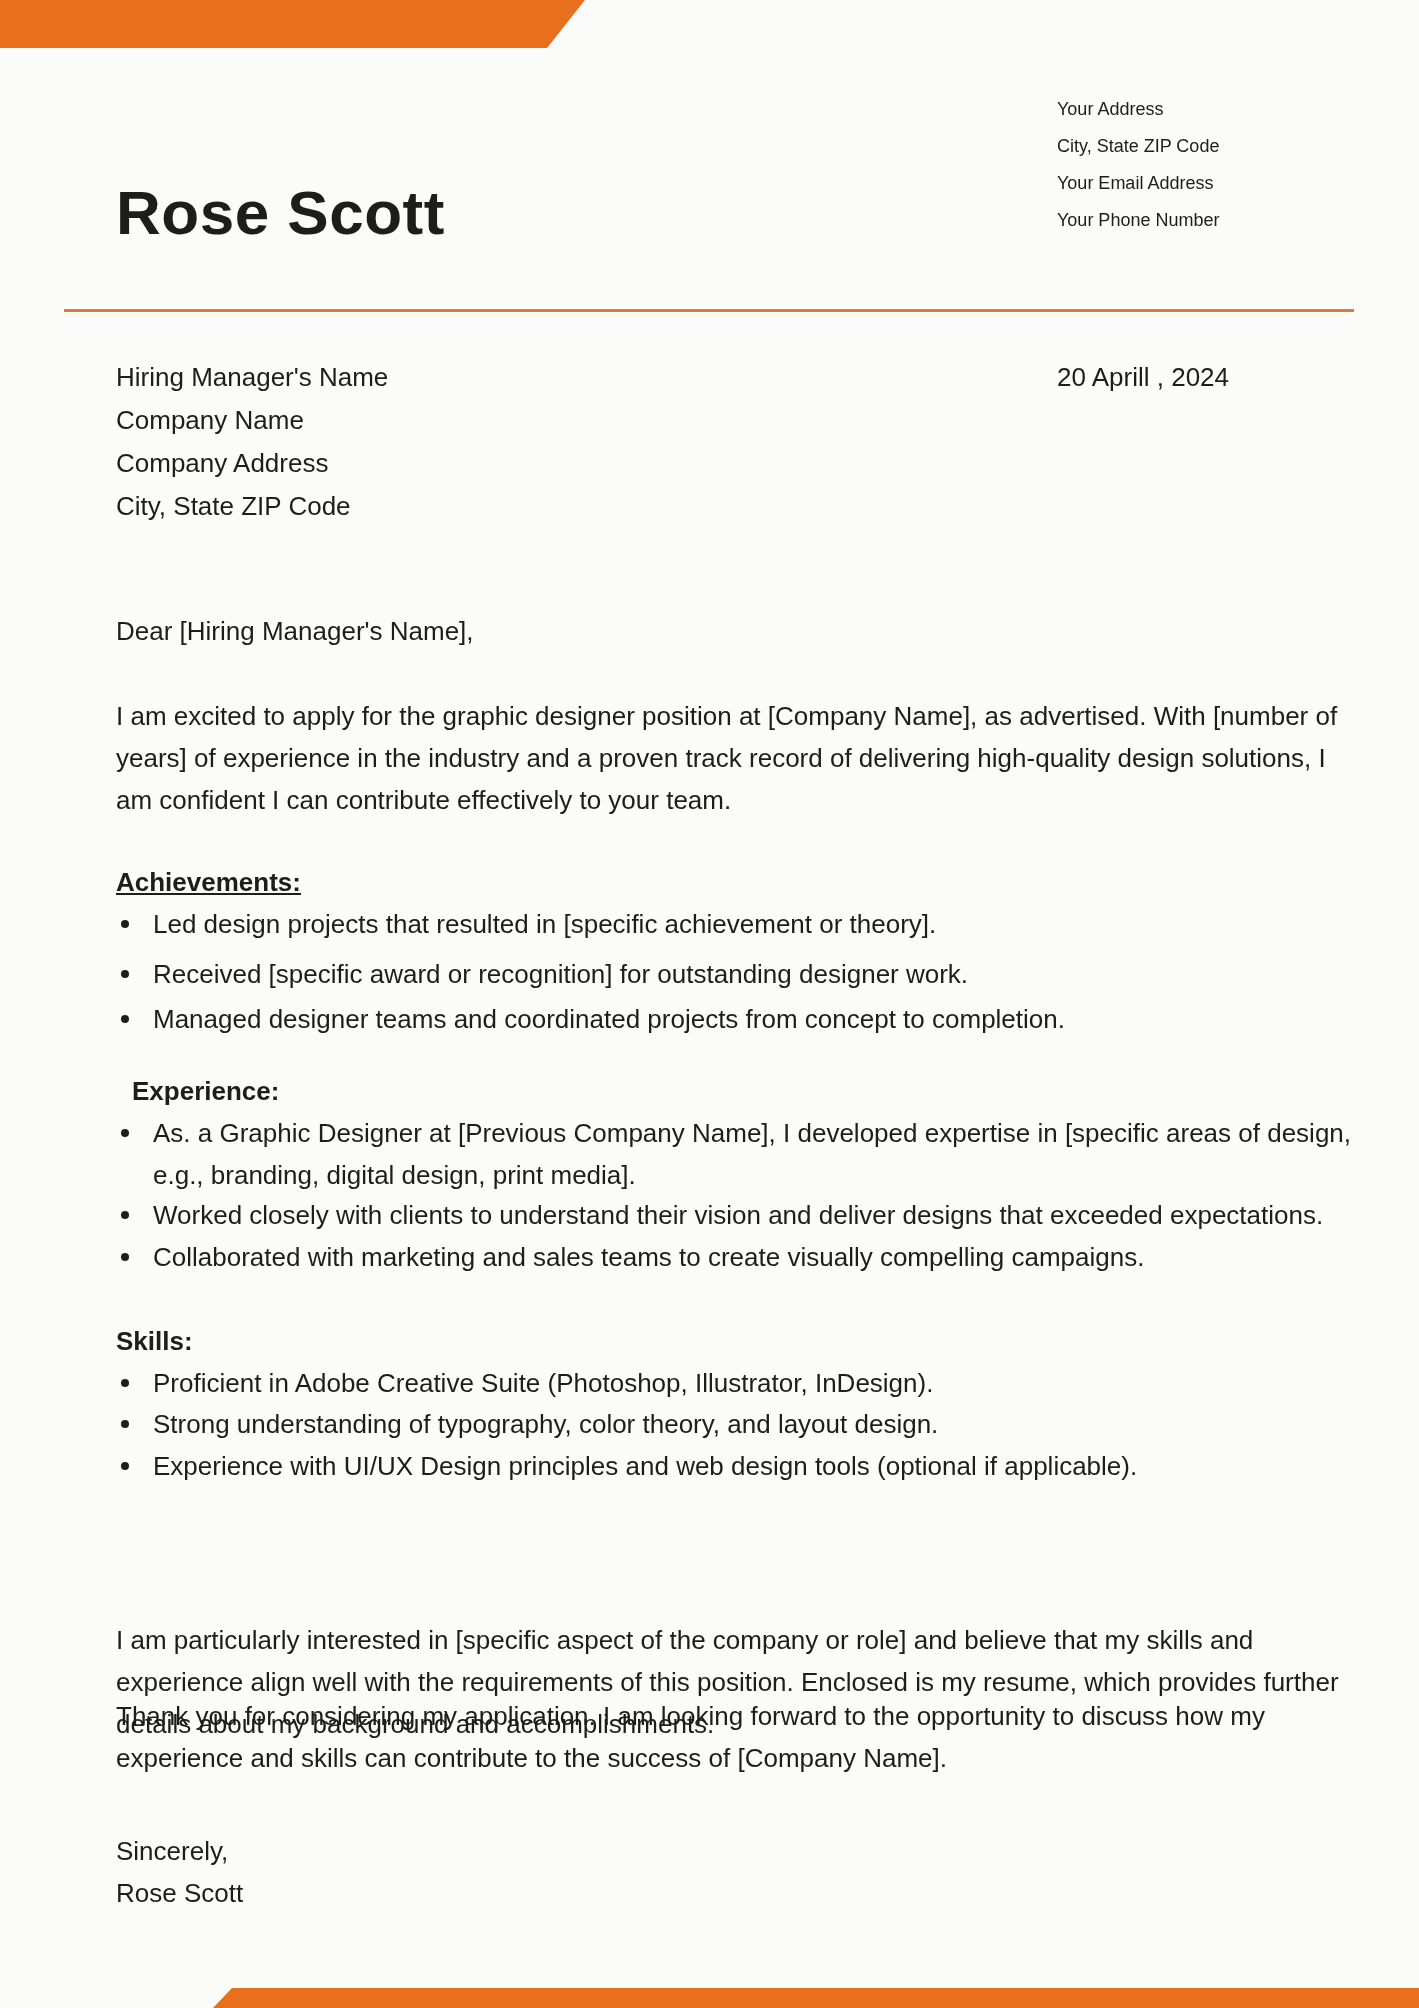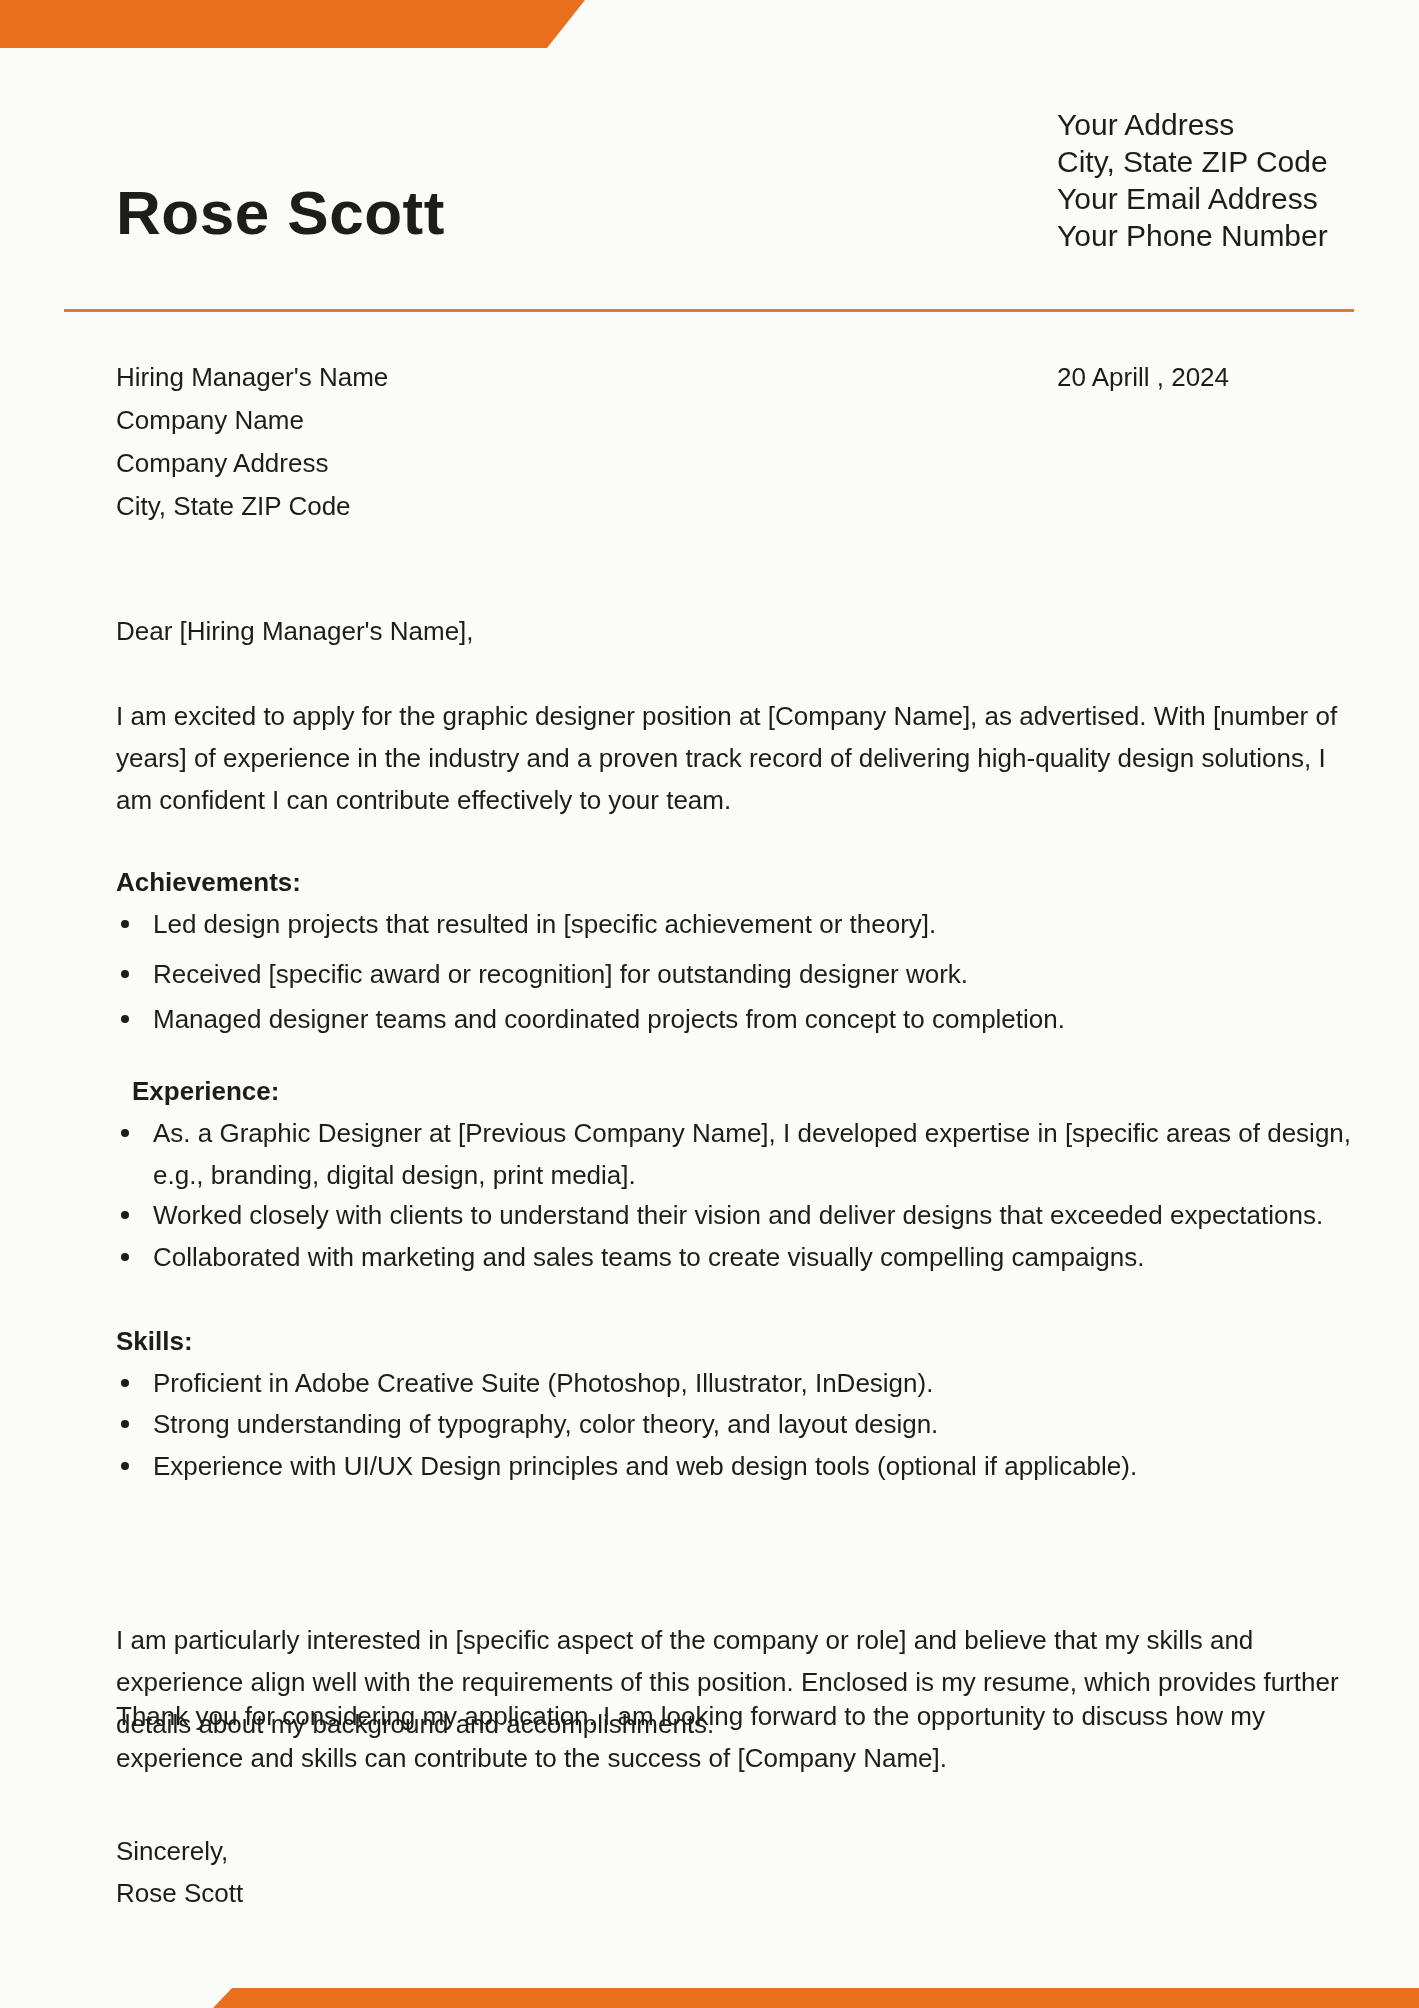--- a/index.html
+++ b/index.html
@@ -36,32 +36,32 @@
   }
 
   
   .name {
     position: absolute; left: 116px; top: 182px;
     font-size: 62px; line-height: 62px; font-weight: 700;
     letter-spacing: 0.5px; color: #1d1d1b;
     white-space: nowrap;
   }
   .contact {
-    position: absolute; left: 1057px; top: 106px;
-    font-size: 30px; line-height: 37px;
+    position: absolute; left: 1057px; top: 91px;
+    font-size: 18px; line-height: 37px;
     white-space: nowrap;
   }
 
   
   .block { position: absolute; left: 116px; width: 1245px; font-size: 26px; line-height: 42px; }
   .recipient { top: 356px; line-height: 43px; }
   .date-line { position: absolute; left: 1057px; top: 356px; font-size: 26px; line-height: 43px; white-space: nowrap; }
   .salutation { top: 610px; }
   .para-intro { top: 695px; }
-  .h-achievements { top: 861px; font-weight: 700; }
+  .h-achievements { top: 861px; font-weight: 700; text-decoration: underline; }
   .h-experience   { top: 1070px; font-weight: 700; margin-left: 16px; }
   .h-skills       { top: 1320px; font-weight: 700; }
   .bullet { position: absolute; left: 116px; width: 1250px; font-size: 26px; line-height: 42px; padding-left: 37px; box-sizing: border-box; }
   .bullet::before {
     content: ""; position: absolute; left: 5px; top: 17px;
     width: 8px; height: 8px; border-radius: 50%; background: #1d1d1b;
   }
   .ach-1 { top: 903px; }  .ach-2 { top: 945px; margin-top: 8px; }  .ach-3 { top: 986px; margin-top: 12px; }
   .exp-1 { top: 1112px; } .exp-2 { top: 1194px; } .exp-3 { top: 1236px; }
   .skl-1 { top: 1362px; } .skl-2 { top: 1403px; } .skl-3 { top: 1445px; }

